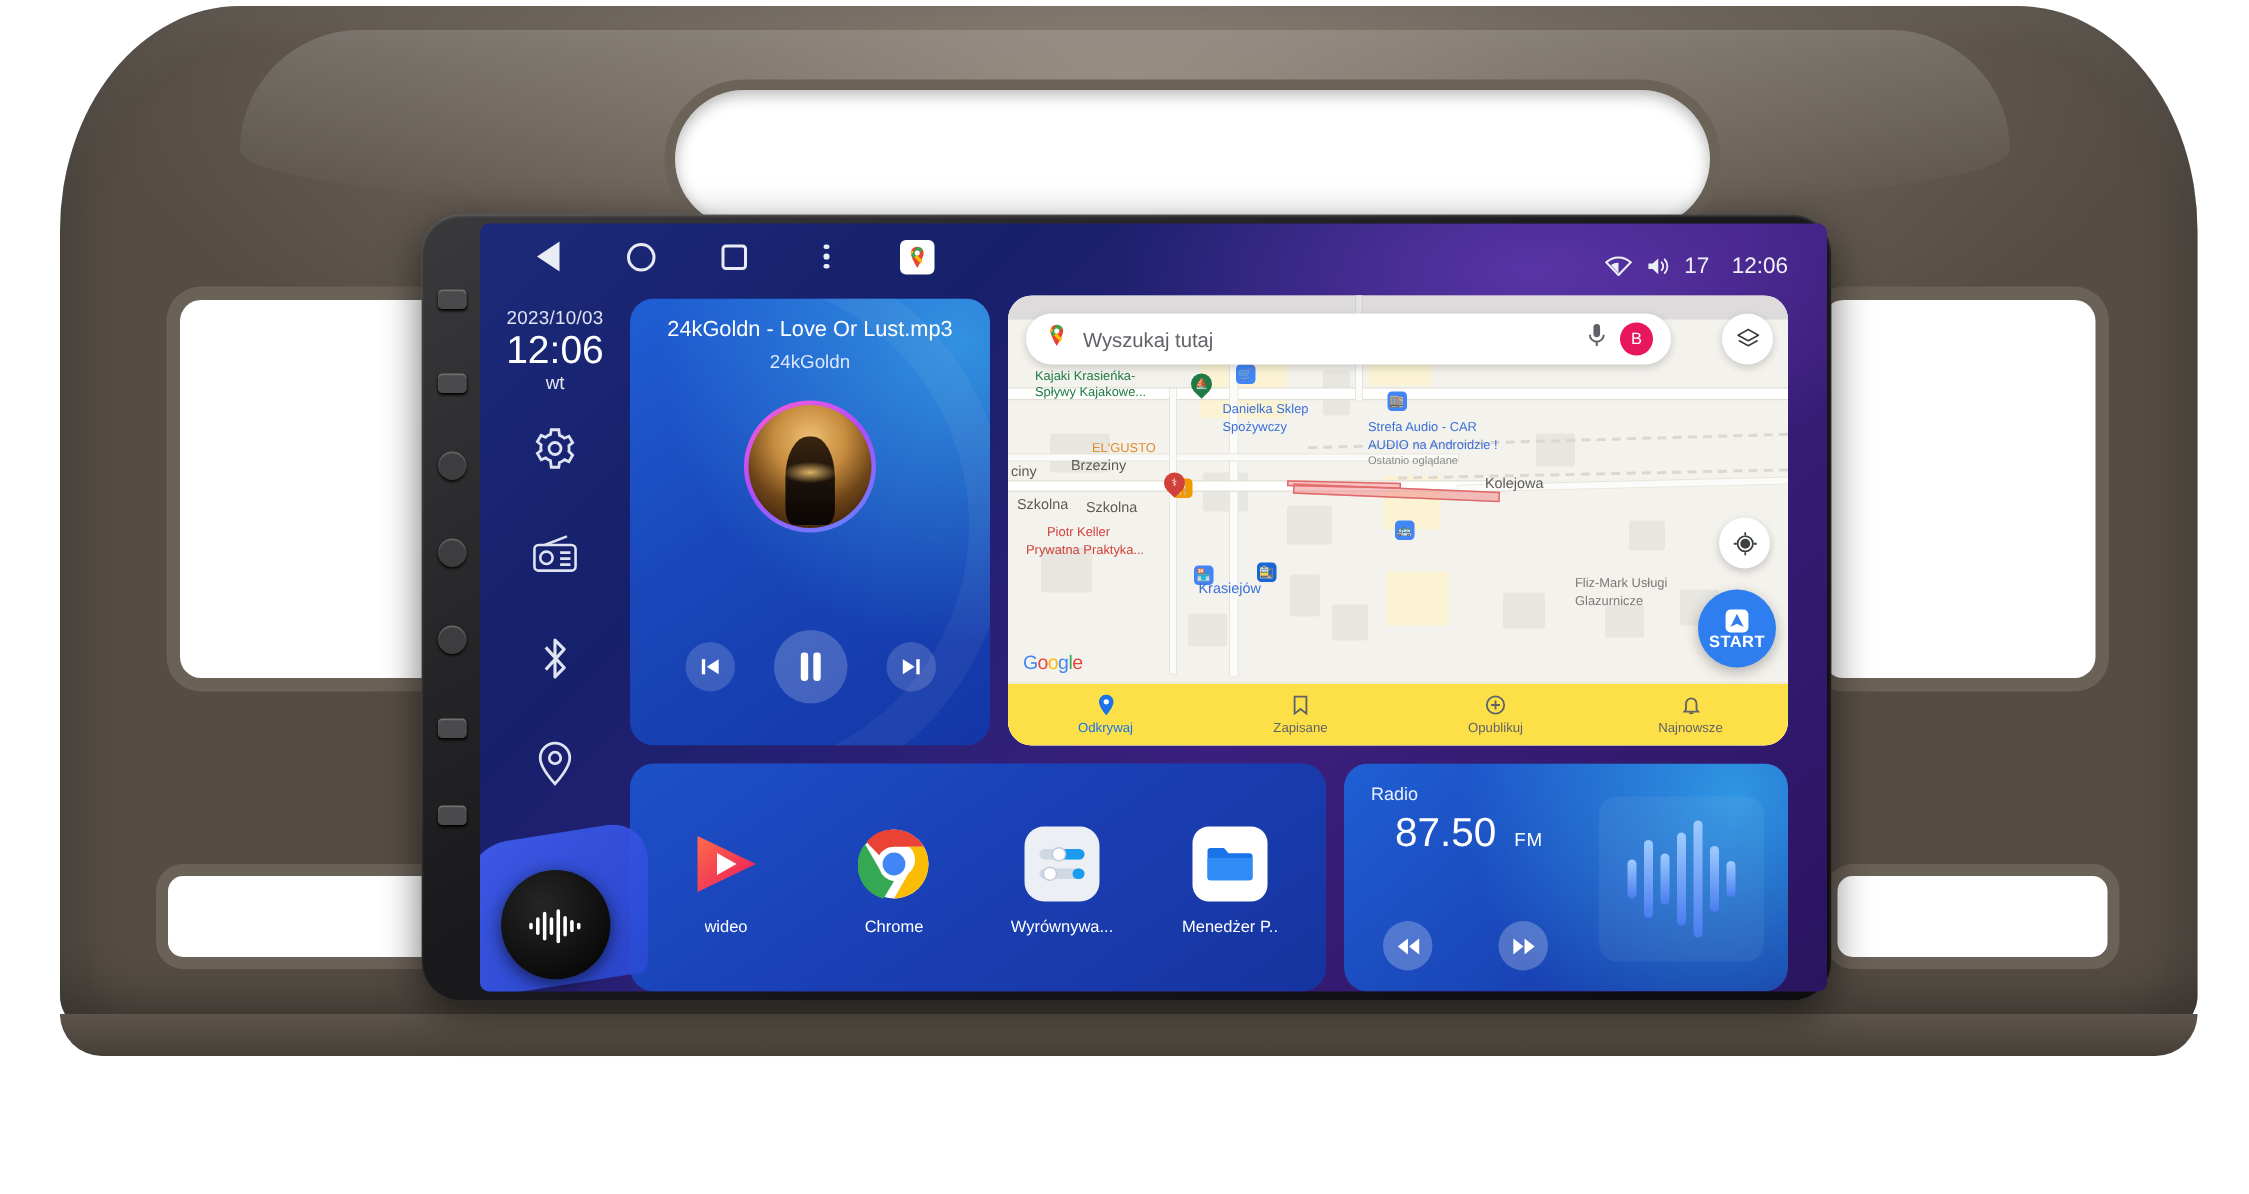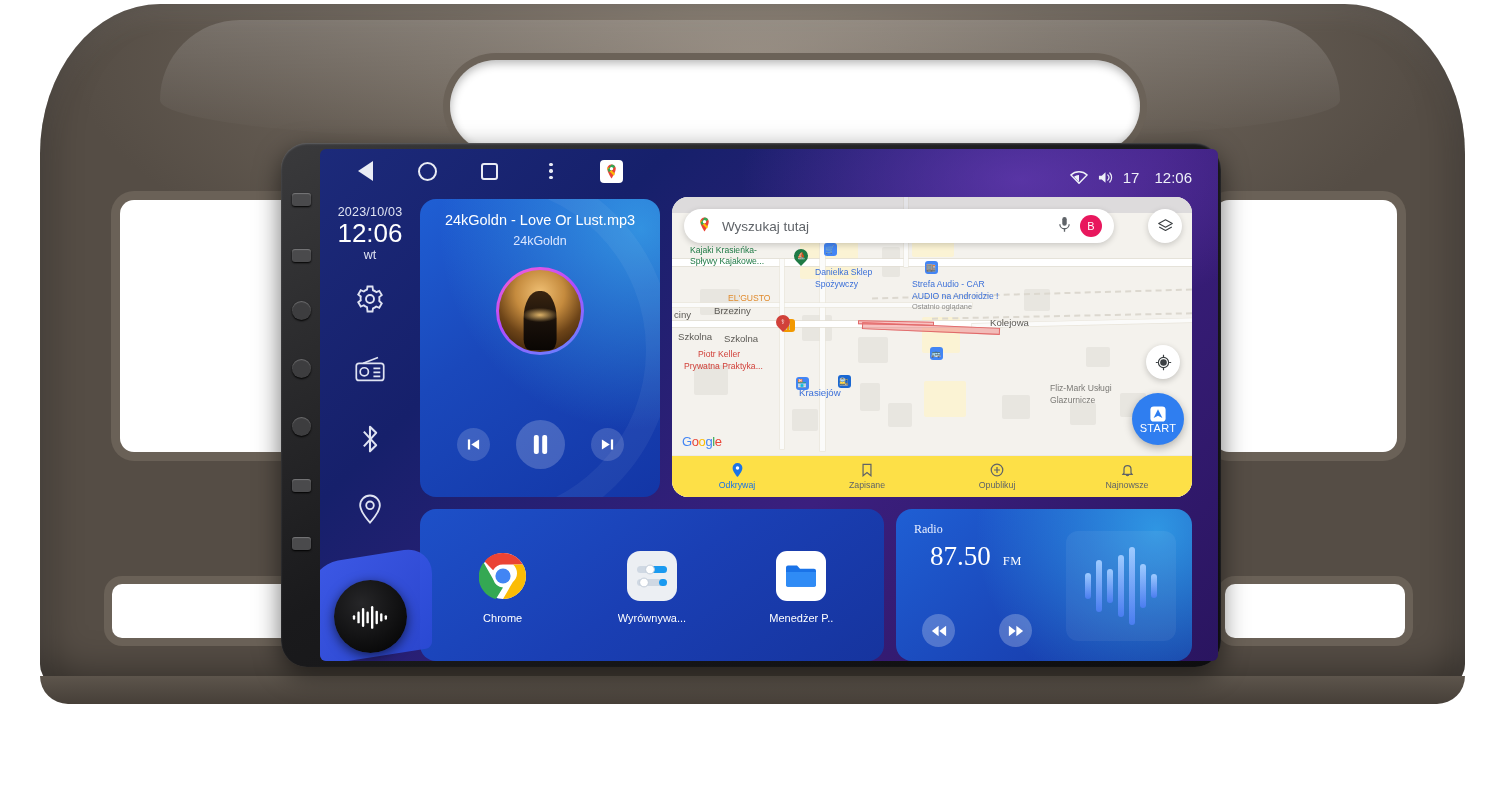--- a/index.html
+++ b/index.html
@@ -200,21 +200,21 @@
     position:absolute; right: 12px; top: 148px; width: 34px; height: 34px; border-radius:50%;
     background:#fff; display:flex; align-items:center; justify-content:center;
     box-shadow: 0 2px 6px rgba(0,0,0,.2); z-index:3;
   }
   .start-btn {
     position:absolute; right: 8px; top: 196px; width: 52px; height: 52px; border-radius:50%;
     background:#2f7ef0; color:#fff; z-index:3;
     display:flex; flex-direction:column; align-items:center; justify-content:center;
     box-shadow: 0 3px 9px rgba(0,0,0,.28);
   }
-  .start-btn .lbl { font-size: 11px; font-weight: normal; letter-spacing:.3px; margin-top:-2px; }
+  .start-btn .lbl { font-size: 11px; font-weight: bold; letter-spacing:.3px; margin-top:-2px; }
   .map-tabs {
     position:absolute; left:0; bottom:0; width:100%; height: 42px; background:#fde047;
     display:flex; align-items:center; z-index:3; border-top: 1px solid #eceae5;
   }
   .map-tab { flex:1; display:flex; flex-direction:column; align-items:center; gap: 3px; cursor:pointer; }
   .map-tab span { font-size: 8.8px; color:#5f6368; }
   .map-tab.active span { color:#1a73e8; }
   .google-wm { position:absolute; left: 10px; bottom: 48px; font-size: 13px; letter-spacing:-.4px; z-index:2; }
   .map-fade-top { position:absolute; left:0; top:0; width:100%; height: 16px;
                   background: rgba(60,60,100,.12); z-index:1; }
@@ -228,21 +228,21 @@
   .app-lbl { color:#fff; font-size: 11px; max-width: 84px; white-space:nowrap; overflow:hidden;
              text-overflow:ellipsis; text-align:center; }
   .tile-white { width:50px; height:50px; background:#fff; border-radius: 11px;
                 display:flex; align-items:center; justify-content:center; }
   .tile-gray { width:50px; height:50px; background:#eceff3; border-radius: 13px;
                display:flex; align-items:center; justify-content:center; }
 
   
   .radio { left: 576px; top: 360px; width: 296px; height: 152px;
            background: radial-gradient(circle at 88% 14%, rgba(60,200,255,.62), rgba(0,0,0,0) 62%),
-                       linear-gradient(140deg,#1f5fd4 0%, #1a46b8 55%, #15359f 100%); font-family: Liberation Serif, serif; }
+                       linear-gradient(140deg,#1f5fd4 0%, #1a46b8 55%, #15359f 100%); }
   .r-label { color:#eaf0ff; font-size: 12px; margin: 13px 0 0 18px; }
   .r-freq { color:#fff; font-size: 27px; font-weight: 500; margin: 4px 0 0 34px; display:flex;
             align-items: baseline; gap: 12px; }
   .r-freq small { font-size: 12.5px; font-weight:400; letter-spacing:.5px; }
   .r-ctrls { position:absolute; left: 26px; bottom: 14px; display:flex; gap: 44px; }
   .r-btn { width: 33px; height: 33px; border-radius:50%; background: rgba(255,255,255,.24);
            display:flex; align-items:center; justify-content:center; cursor:pointer; }
   .r-viz { position:absolute; right: 16px; top: 22px; width: 110px; height: 110px;
            border-radius: 12px; background: rgba(255,255,255,.06);
            display:flex; align-items:center; justify-content:center; gap: 5px; }
@@ -584,20 +584,35 @@
               <path d="M5.6 13.6a1.6 1.6 0 0 0 2.8 0"></path>
             </svg>
             <span>Najnowsze</span>
           </div>
         </div>
       </div>
 
       <div class="card dock">
         <div class="dock-row">
 
+          <div class="app">
+            <div class="app-ico">
+              <svg width="48" height="44" viewBox="0 0 48 44">
+                <defs>
+                    <linearGradient id="vg" x1="0" y1="0" x2="1" y2="1">
+                  <stop offset="0" stop-color="#ff6b4a"></stop>
+                      <stop offset="1" stop-color="#e8175d"></stop>
+                </linearGradient>
+                  </defs>
+                <path d="M5 3.4 44 22 5 40.6z" fill="url(#vg)"></path>
+                <path d="M18 14.6 31 22l-13 7.4z" fill="#fff"></path>
+              </svg>
+            </div>
+            <div class="app-lbl">wideo</div>
+          </div>
 
           <div class="app">
             <div class="app-ico">
               <svg width="48" height="48" viewBox="0 0 48 48">
                 <circle cx="24" cy="24" r="23" fill="#fff"></circle>
                 <path d="M24 1a23 23 0 0 1 19.9 11.5H24a11.5 11.5 0 0 0-9.9 5.7L5.6 9.4A23 23 0 0 1 24 1z" fill="#ea4335"></path>
                 <path d="M4.6 10.6 14.3 27.4A11.5 11.5 0 0 0 24 35.5l-7.1 11.6A23 23 0 0 1 4.6 10.6z" fill="#34a853"></path>
                 <path d="M43.9 12.5A23 23 0 0 1 24 47l9.7-16.8A11.5 11.5 0 0 0 34 12.5z" fill="#fbbc05"></path>
                 <circle cx="24" cy="24" r="10" fill="#fff"></circle>
                 <circle cx="24" cy="24" r="7.6" fill="#4285f4"></circle>

